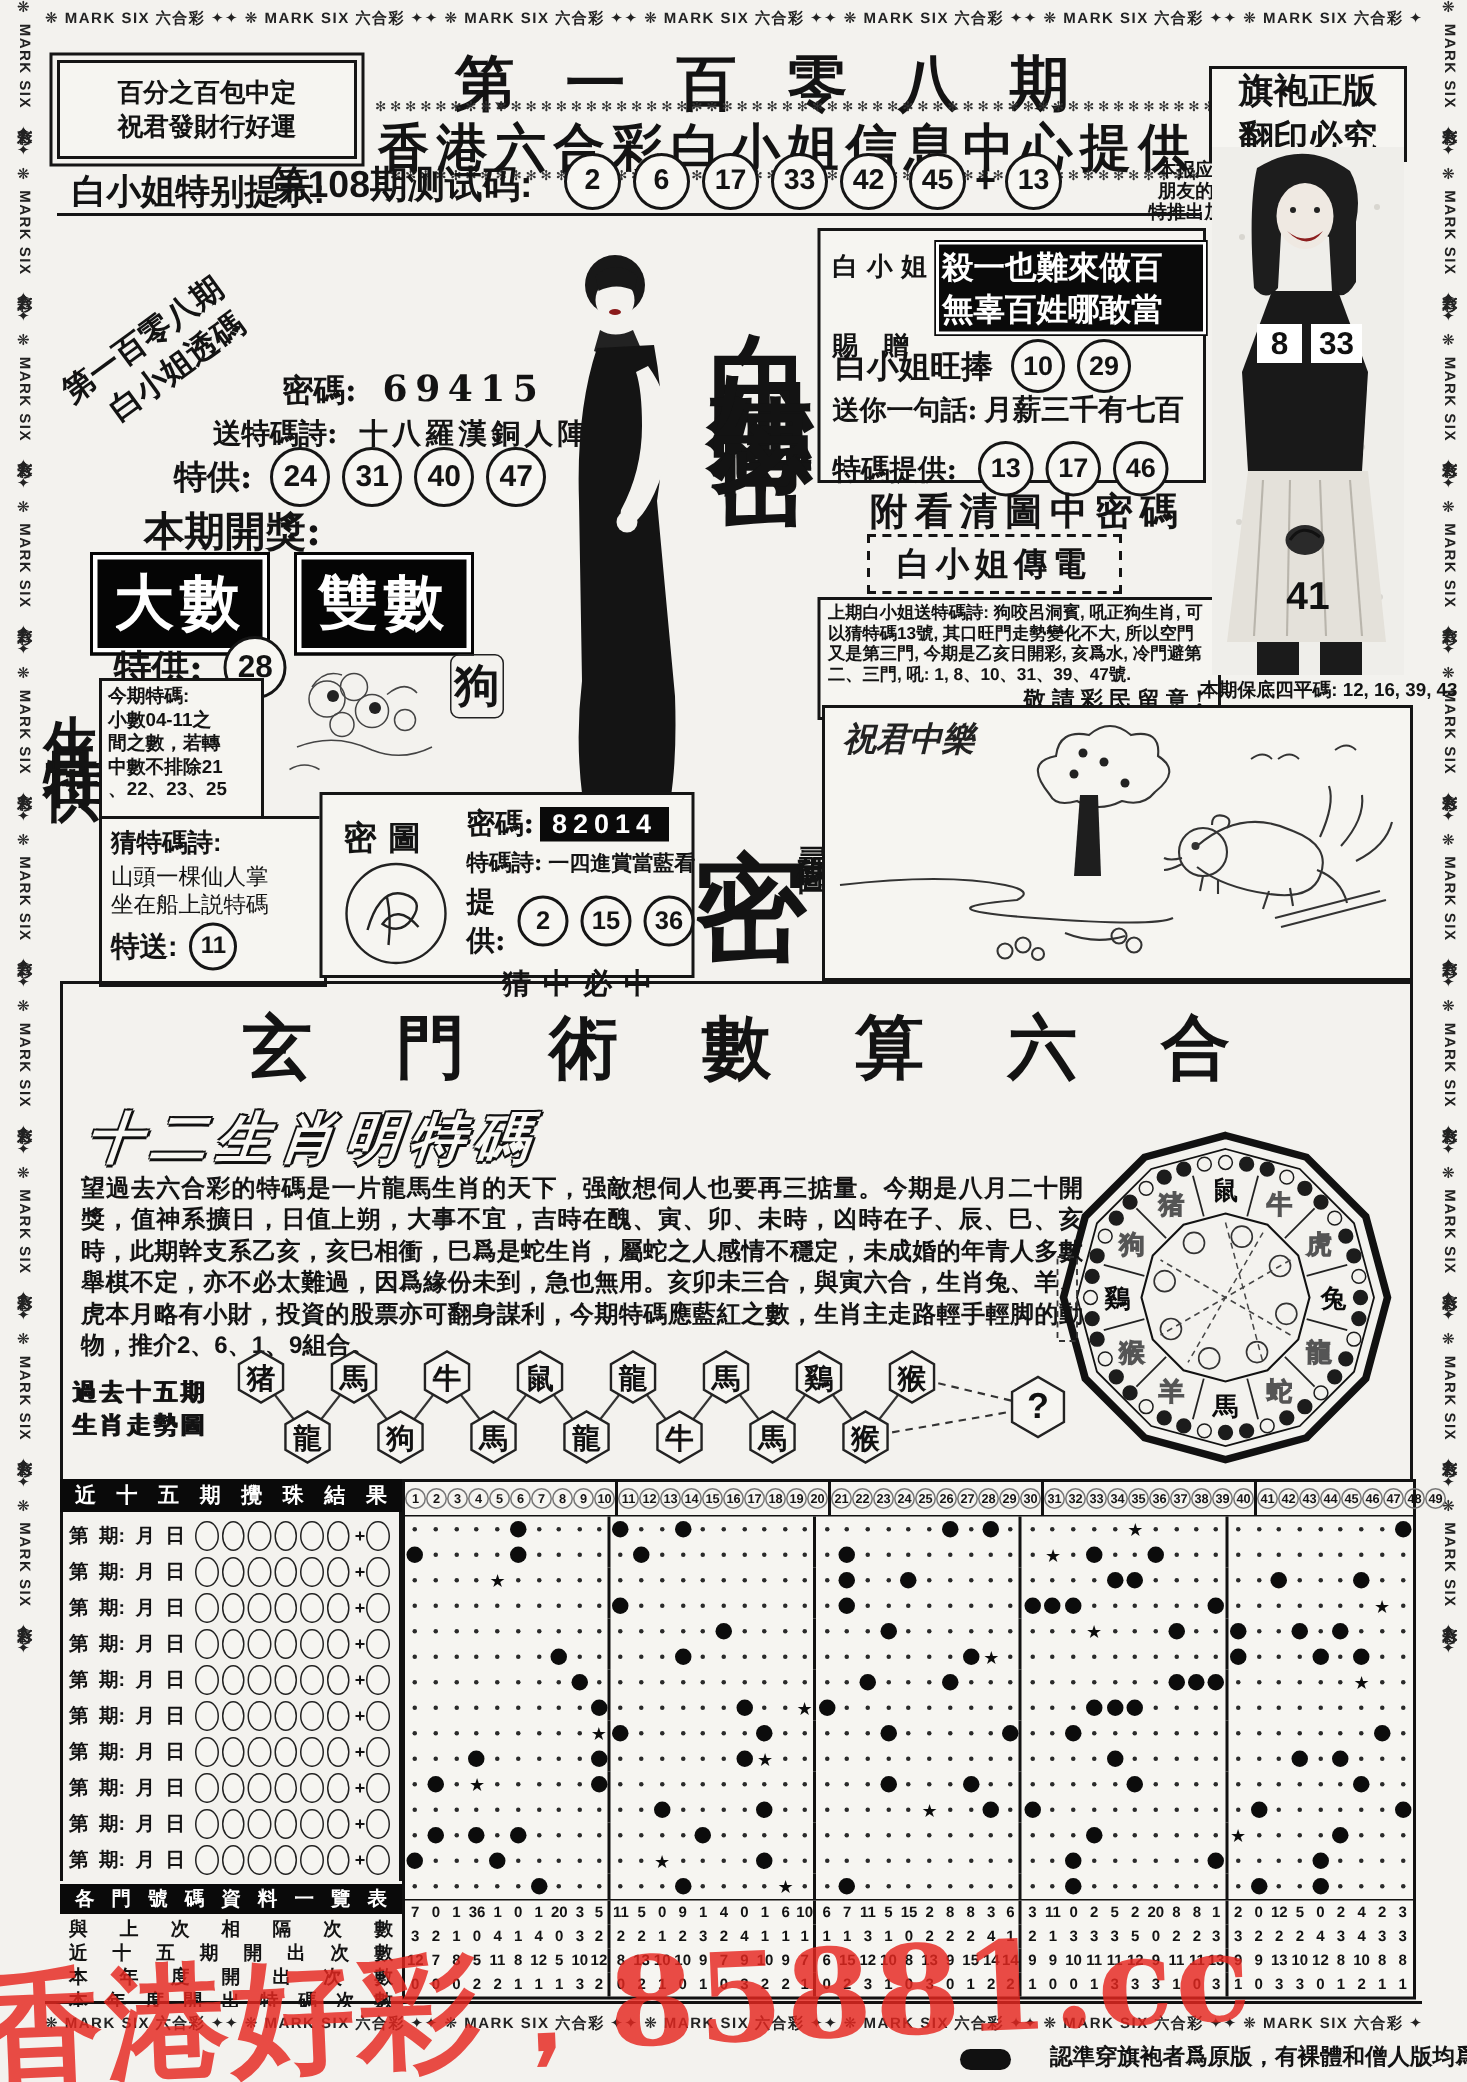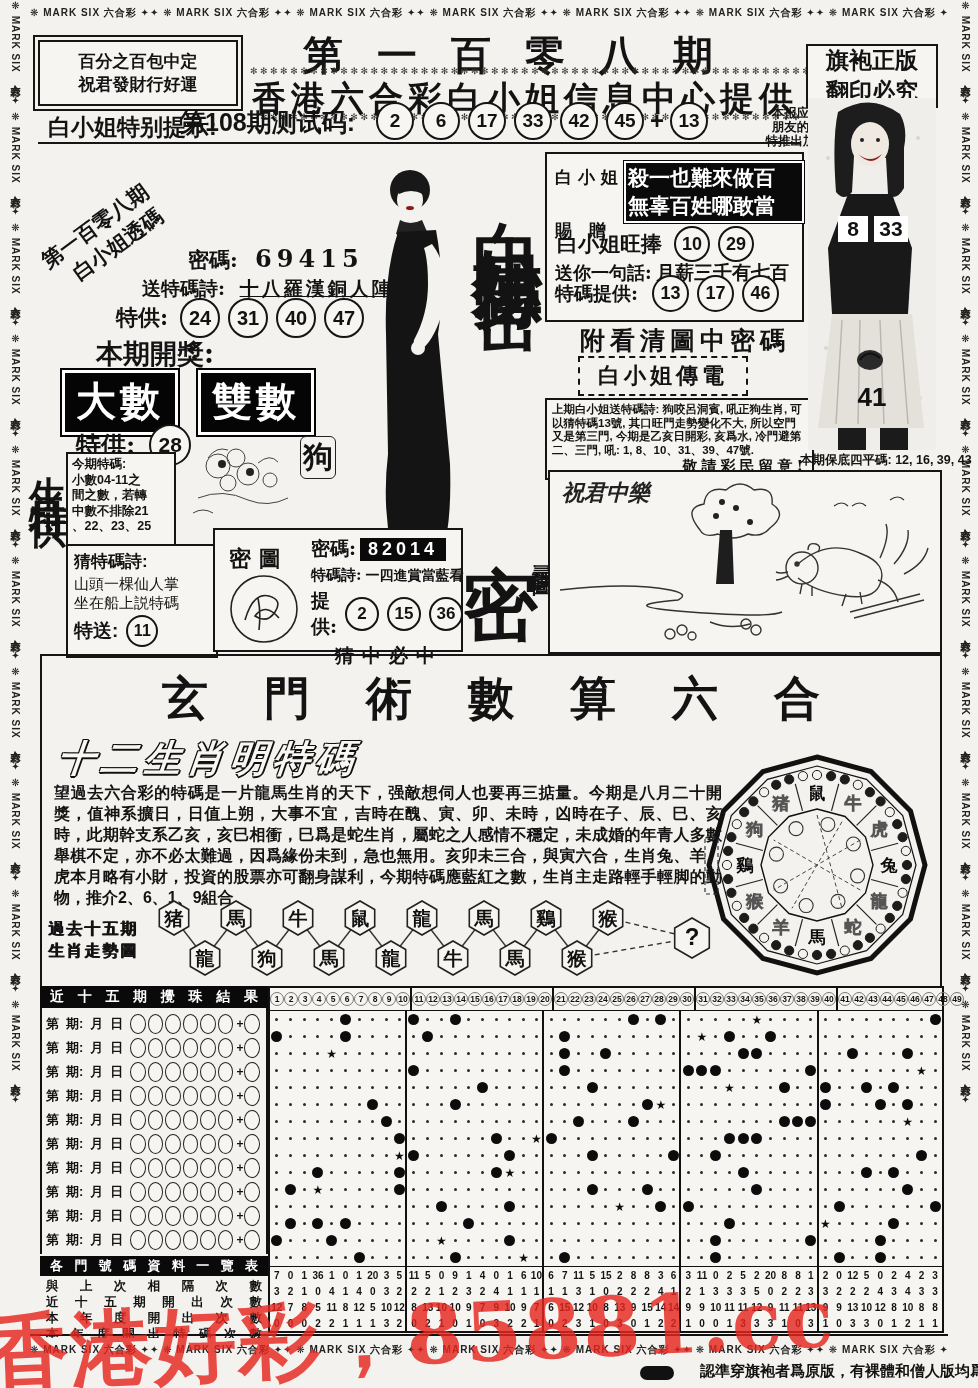--- a/index.html
+++ b/index.html
@@ -98,21 +98,21 @@
     <div>第一百零八期</div>
     <div style="margin-left:18px;">白小姐透碼</div>
   </div>
 
   <div class="abs serif b" style="left:188px;top:244px;font-size:21px;">
     <span>密碼:</span>
     <span style="font-size:24px;letter-spacing:5px;margin-left:10px;">69415</span>
   </div>
   <div class="abs serif b" style="left:142px;top:276px;font-size:19px;">
     <span>送特碼詩:</span>
-    <span style="margin-left:8px;letter-spacing:3px;text-decoration:underline;">十八羅漢銅人陣</span>
+    <span style="margin-left:8px;letter-spacing:3px;">十八羅漢銅人陣</span>
   </div>
   <div class="abs" style="left:116px;top:298px;display:flex;align-items:center;">
     <span class="serif b" style="font-size:22px;margin-right:8px;">特供:</span>
     <span style="display:inline-flex;">
         <span class="cnum" style="height: 36px; width: 36px; font-size: 20px;">24</span>
         <span class="cnum" style="height: 36px; width: 36px; font-size: 20px;">31</span>
         <span class="cnum" style="height: 36px; width: 36px; font-size: 20px;">40</span>
         <span class="cnum" style="height: 36px; width: 36px; font-size: 20px;">47</span>
       </span>
   </div>
@@ -223,21 +223,21 @@
       <span class="serif b" style="font-size:21px;margin-right:8px;">白小姐旺捧</span>
       <span style="display:inline-flex;">
           <span class="cnum" style="height: 32px; width: 32px; font-size: 18px;">10</span>
           <span class="cnum" style="height: 32px; width: 32px; font-size: 18px;">29</span>
         </span>
     </div>
     <div style="position:absolute;left:8px;top:106px;">
       <span class="serif b" style="font-size:18px;">送你一句話:</span>
       <span class="serif b" style="font-size:19px;">月薪三千有七百</span>
     </div>
-    <div style="position:absolute;left:8px;top:121px;display:flex;align-items:center;">
+    <div style="position:absolute;left:8px;top:140px;display:flex;align-items:center;">
       <span class="serif b" style="font-size:19px;margin-right:10px;">特碼提供:</span>
       <span style="display:inline-flex;">
           <span class="cnum" style="height: 33px; width: 33px; font-size: 18px;">13</span>
           <span class="cnum" style="height: 33px; width: 33px; font-size: 18px;">17</span>
           <span class="cnum" style="height: 33px; width: 33px; font-size: 18px;">46</span>
         </span>
     </div>
   </div>
 
   <div class="abs serif b" style="left:580px;top:324px;font-size:25px;letter-spacing:5px;">附看清圖中密碼</div>

